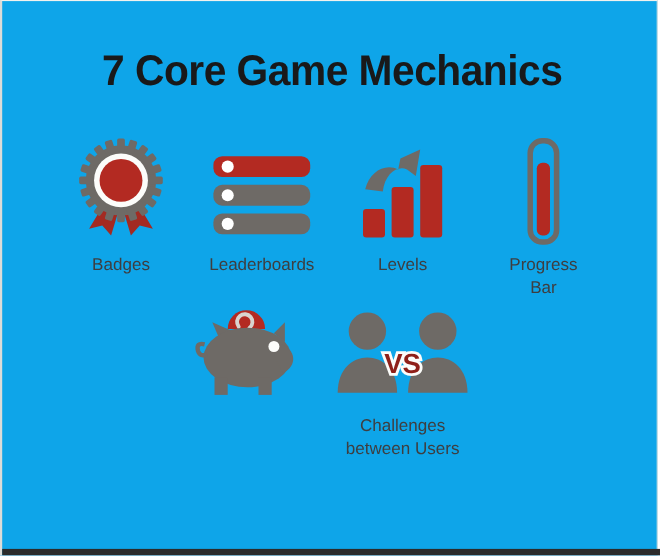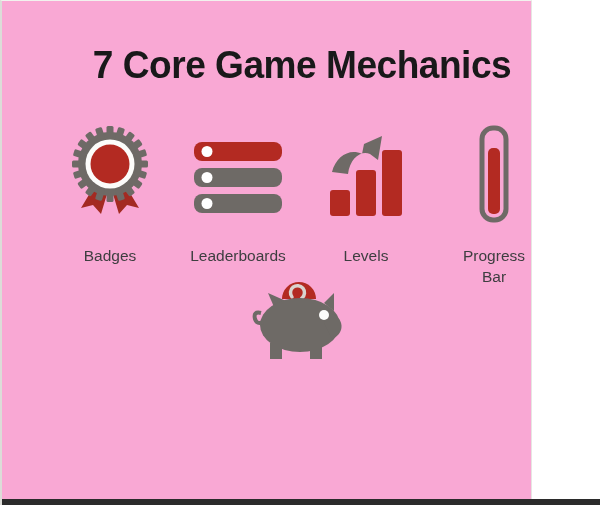--- a/index.html
+++ b/index.html
@@ -8,23 +8,23 @@
     background: #ffffff;
   }
   body {
     width: 600px;
     height: 505px;
     overflow: hidden;
     font-family: "Liberation Sans", sans-serif;
   }
   #infographic {
     position: relative;
-    width: 532px;
+    width: 598px;
     height: 505px;
-    background: #f9a8d4;
+    background: #0ea5e9;
     box-sizing: border-box;
     border-left: 2px solid #dcdcd8;
     border-right: 1px solid #e6e6e2;
     border-top: 1px solid #f2f2ee;
   }
   #bottom-bar {
     position: absolute;
     left: 0;
     bottom: 0;
     width: 600px;
@@ -65,21 +65,21 @@
     flex-direction: column;
     align-items: center;
   }
   .icon-box {
     height: 96px;
     display: flex;
     align-items: center;
     justify-content: center;
   }
   .caption {
-    margin-top: 23px;
+    margin-top: 8px;
     text-align: center;
     font-family: "Liberation Sans", sans-serif;
     font-size: 15.5px;
     line-height: 21px;
     color: #3e3e40;
     white-space: pre-line;
   }
 
   svg { display: block; overflow: visible; }
 </style>
@@ -192,17 +192,33 @@
           <rect x="58" y="70" width="12" height="16" fill="#6e6a66"></rect>
 
           <path d="M9 40 q-8 -2 -6 6 q2 6 8 3" fill="none" stroke="#6e6a66" stroke-width="4"></path>
 
           <circle cx="72" cy="42" r="5" fill="#fcfcfa"></circle>
         </svg>
       </div>
     </div>
 
 
+    <div class="item" style="width:150px">
+      <div class="icon-box">
+        <svg width="126" height="96" viewBox="0 0 126 96">
+
+          <circle cx="31" cy="28" r="17" fill="#6e6a66"></circle>
+          <path d="M4 84 C4 62 18 52 31 52 C44 52 58 62 58 84 Z" fill="#6e6a66"></path>
+
+          <circle cx="95" cy="28" r="17" fill="#6e6a66"></circle>
+          <path d="M68 84 C68 62 82 52 95 52 C108 52 122 62 122 84 Z" fill="#6e6a66"></path>
+
+          <text x="63" y="66" text-anchor="middle" font-family="Liberation Sans, sans-serif" font-size="25" font-weight="bold" fill="#8f1f19" stroke="#fcfcfa" stroke-width="5" paint-order="stroke">VS</text>
+        </svg>
+      </div>
+      <div class="caption">Challenges
+between Users</div>
+    </div>
 
   </div>
 
   <div id="bottom-bar"></div>
 </div>
 
 </body></html>

